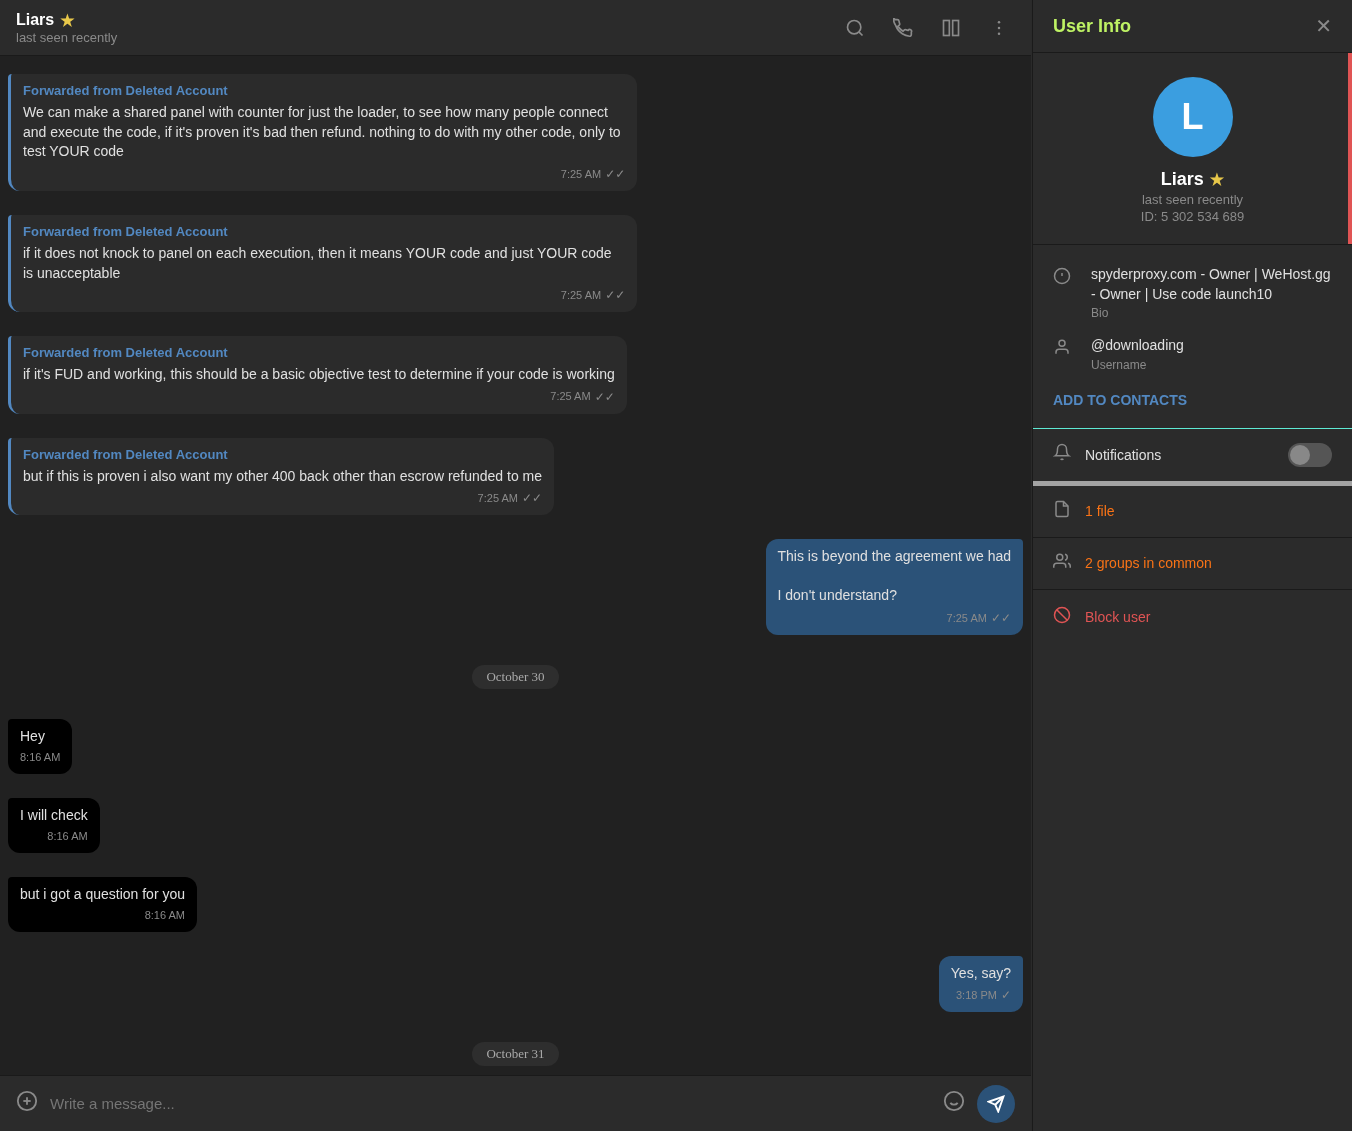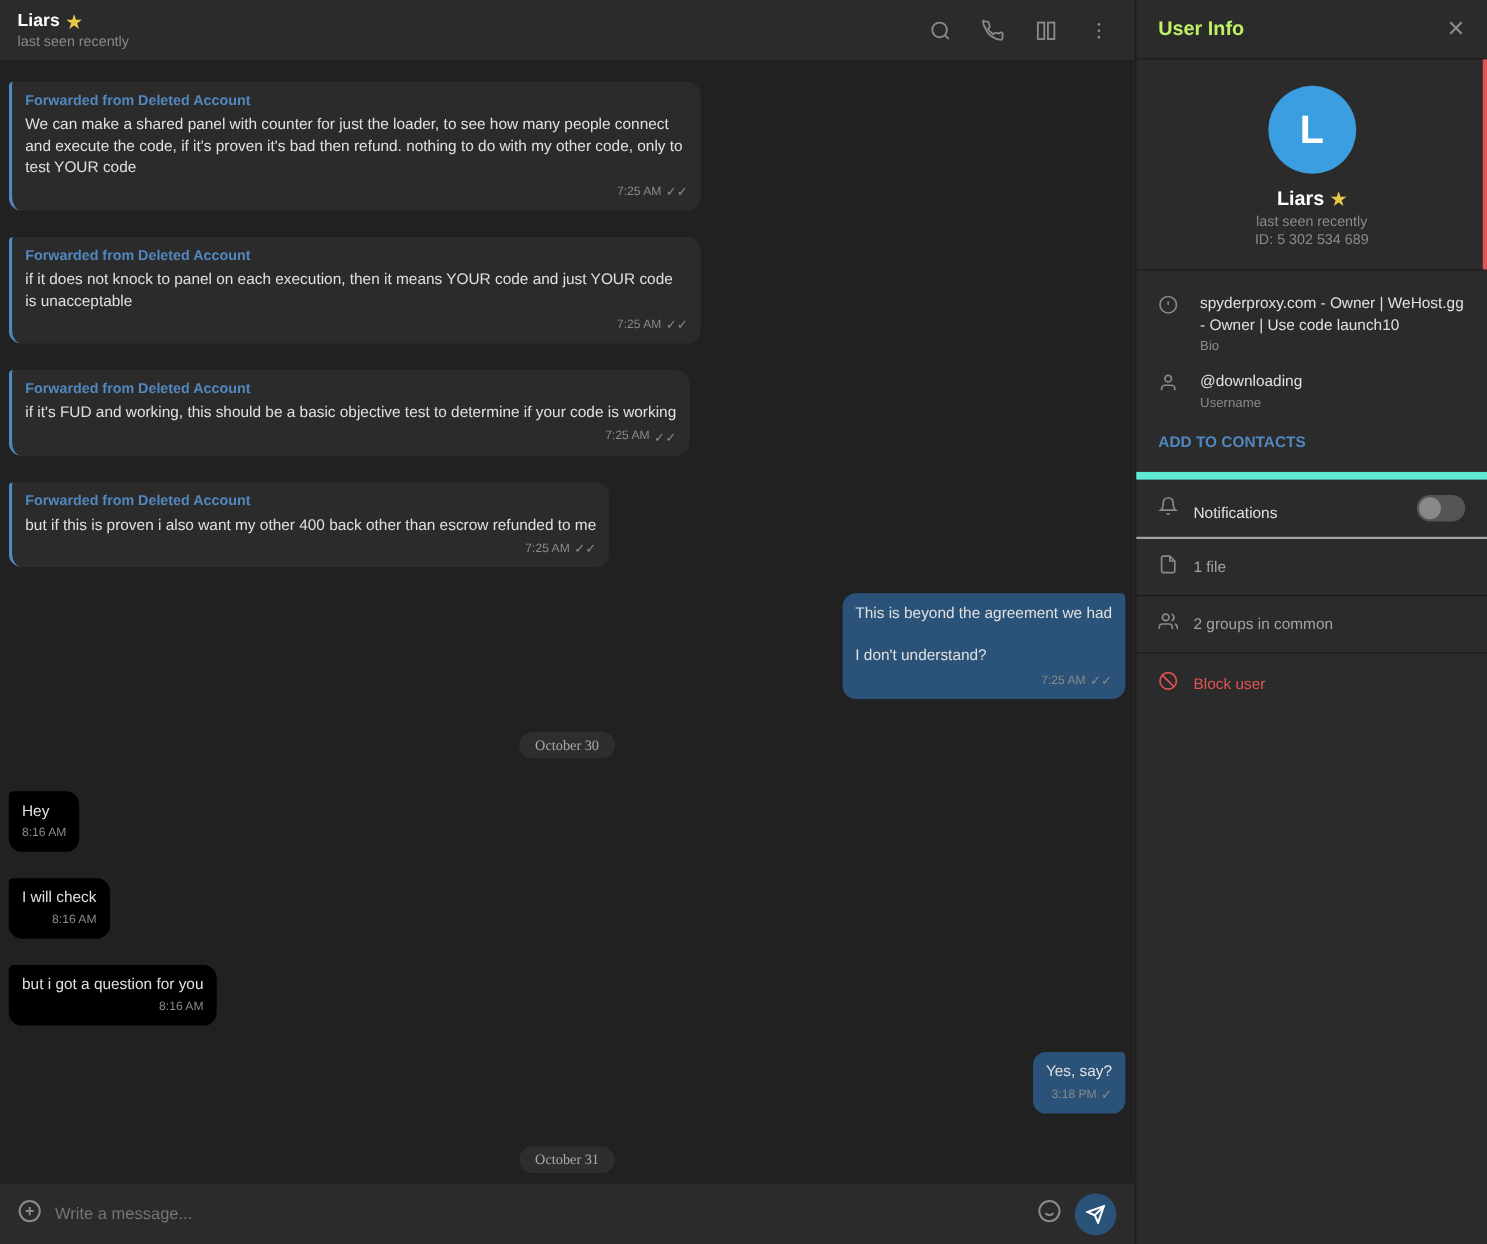--- a/index.html
+++ b/index.html
@@ -284,21 +284,21 @@
     }
 
     .profile-id {
       font-size: 13px;
       color: #8a8a8a;
       margin-top: 2px;
     }
 
     .user-info-section {
       padding: 12px 20px;
-      border-bottom: 7px solid #5eead4;
+      border-bottom: 1px solid #5eead4;
     }
 
     .info-row {
       display: flex;
       align-items: flex-start;
       gap: 14px;
       padding: 8px 0;
     }
 
     .info-icon {
@@ -329,24 +329,24 @@
       font-weight: 600;
       color: #5288c1;
       cursor: pointer;
       padding: 8px 0;
       margin-top: 4px;
       display: block;
     }
 
     .notifications-row {
       display: flex;
-      align-items: flex-end;
+      align-items: center;
       gap: 14px;
       padding: 14px 20px;
-      border-bottom: 2px solid #a3a3a3;
+      border-bottom: 5px solid #a3a3a3;
     }
 
     .notif-icon {
       font-size: 18px;
       color: #8a8a8a;
     }
 
     .notif-label {
       flex: 1;
       font-size: 14px;
@@ -384,21 +384,21 @@
     }
 
     .media-icon {
       font-size: 18px;
       color: #8a8a8a;
     }
 
     .media-label {
       flex: 1;
       font-size: 14px;
-      color: #a3a3a3;
+      color: #f97316;
     }
 
     .block-user-row {
       display: flex;
       align-items: center;
       gap: 14px;
       padding: 16px 20px;
       cursor: pointer;
     }
 

